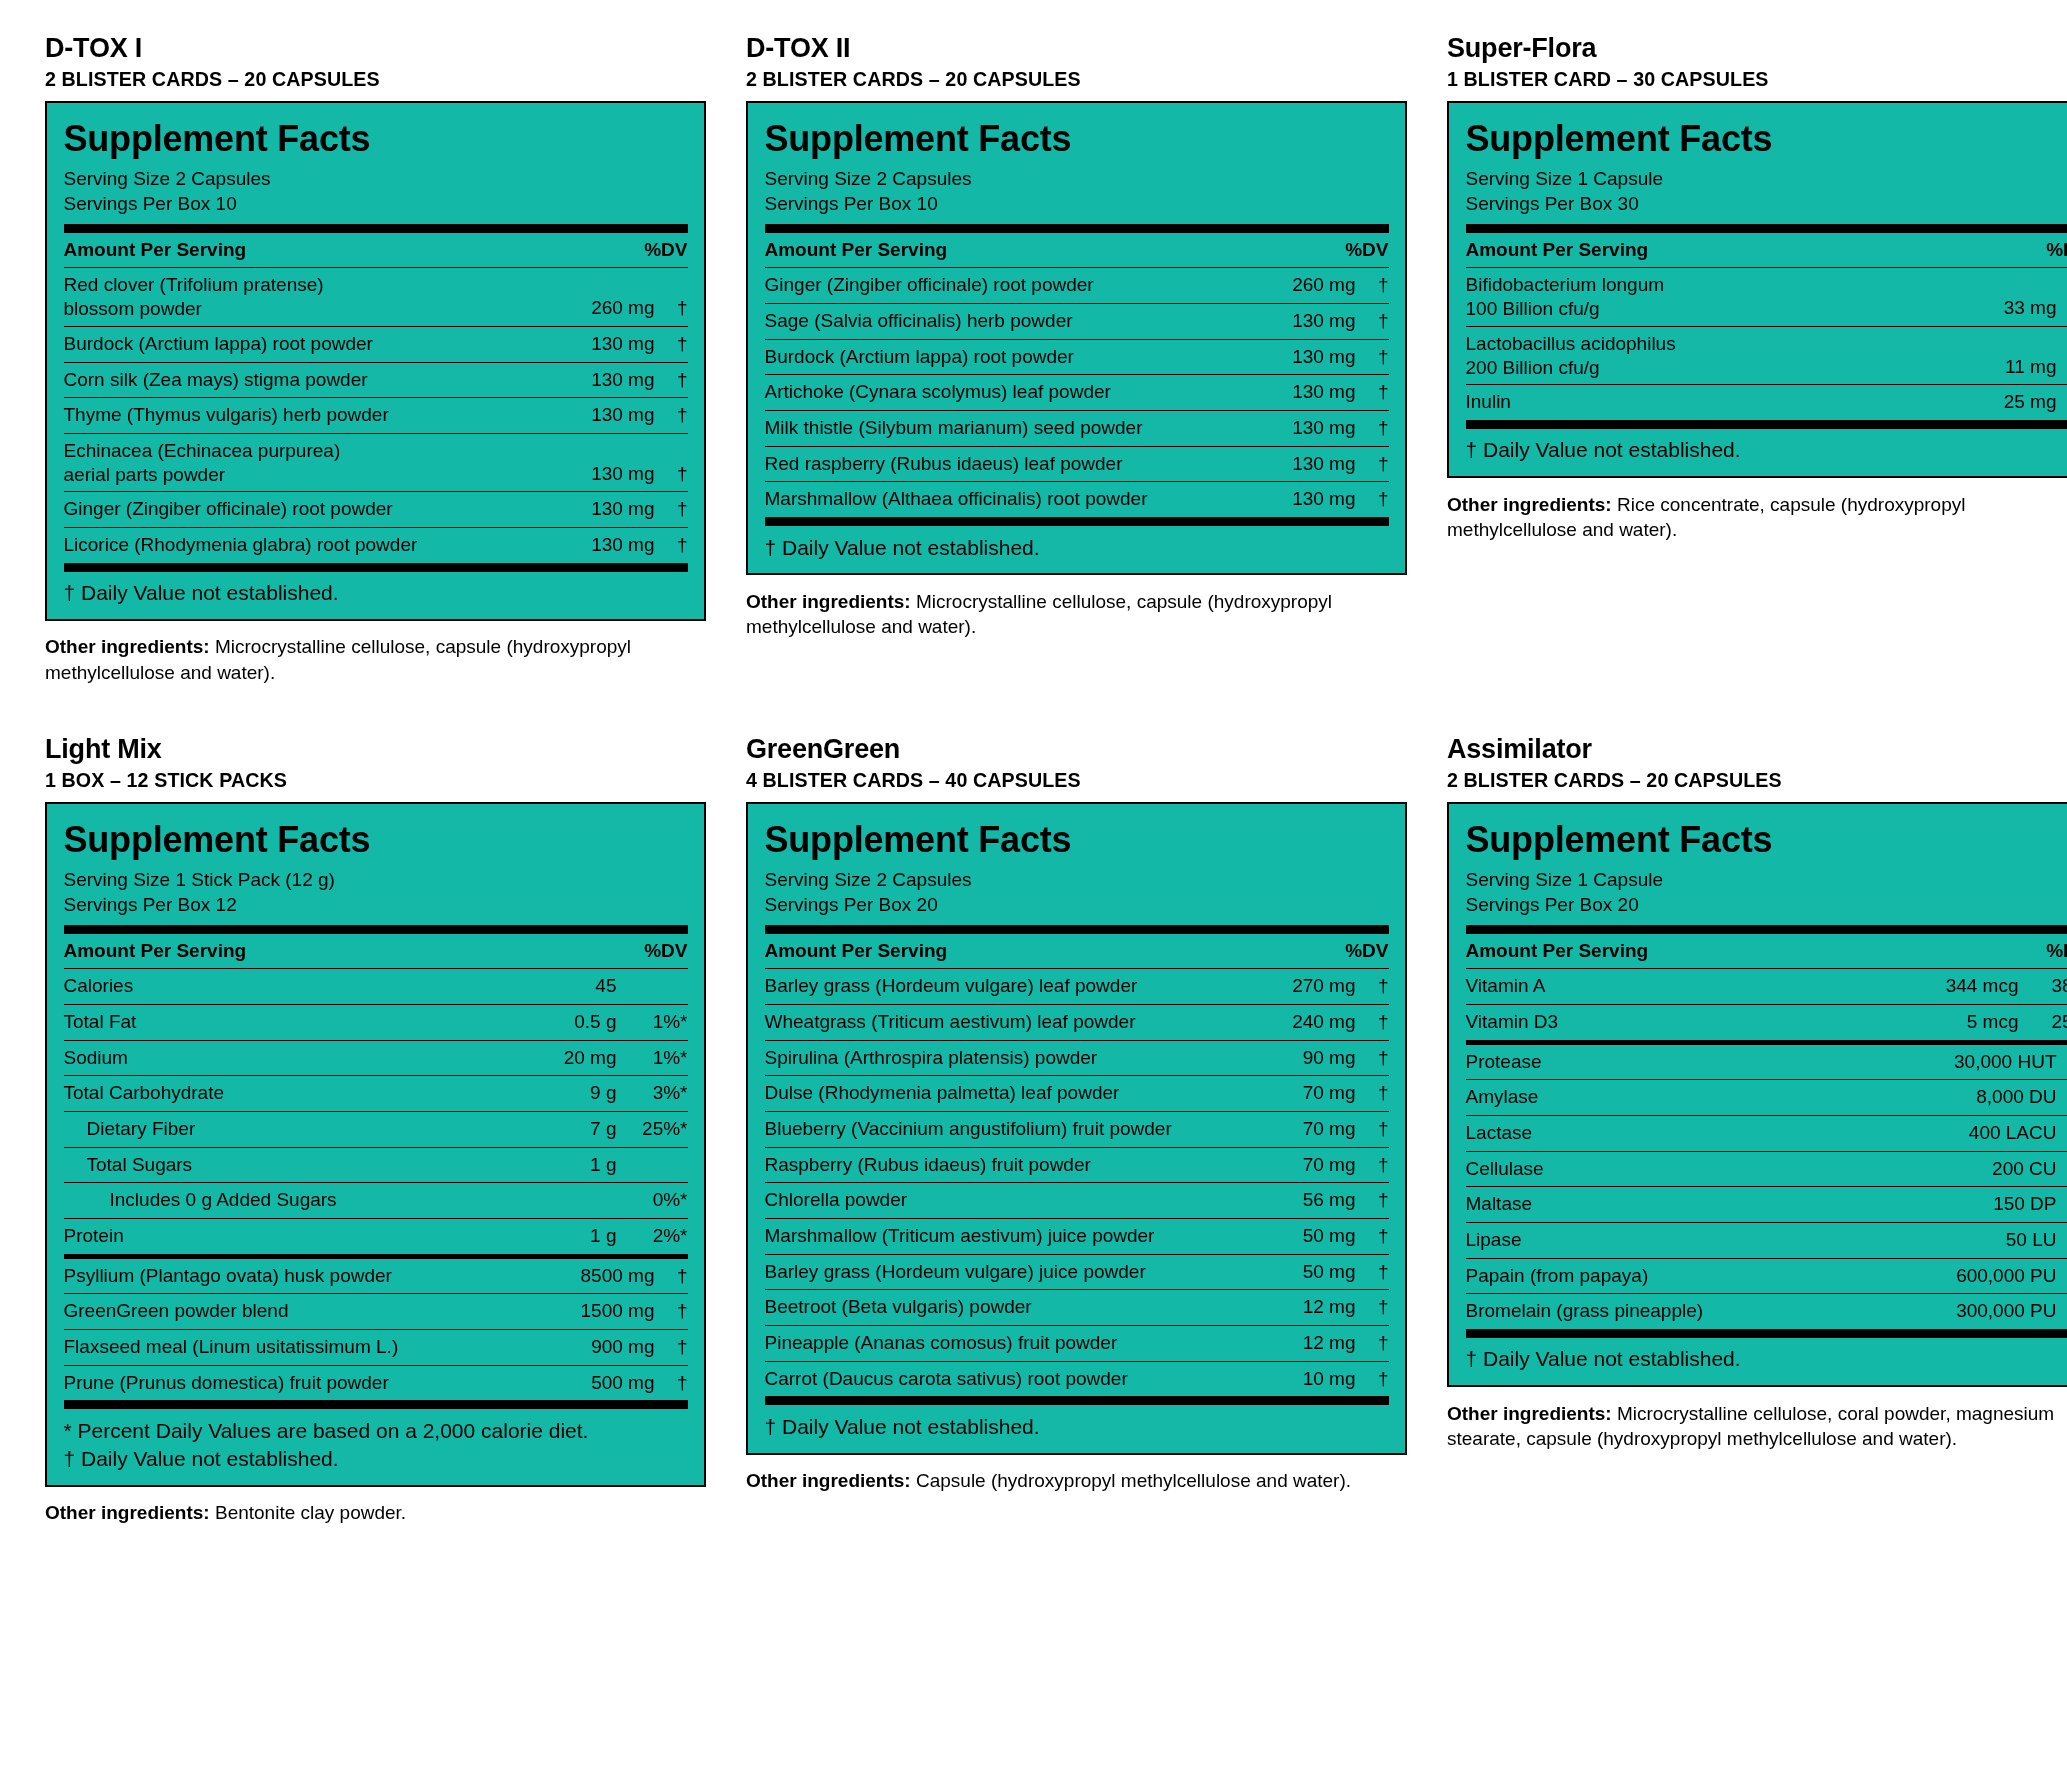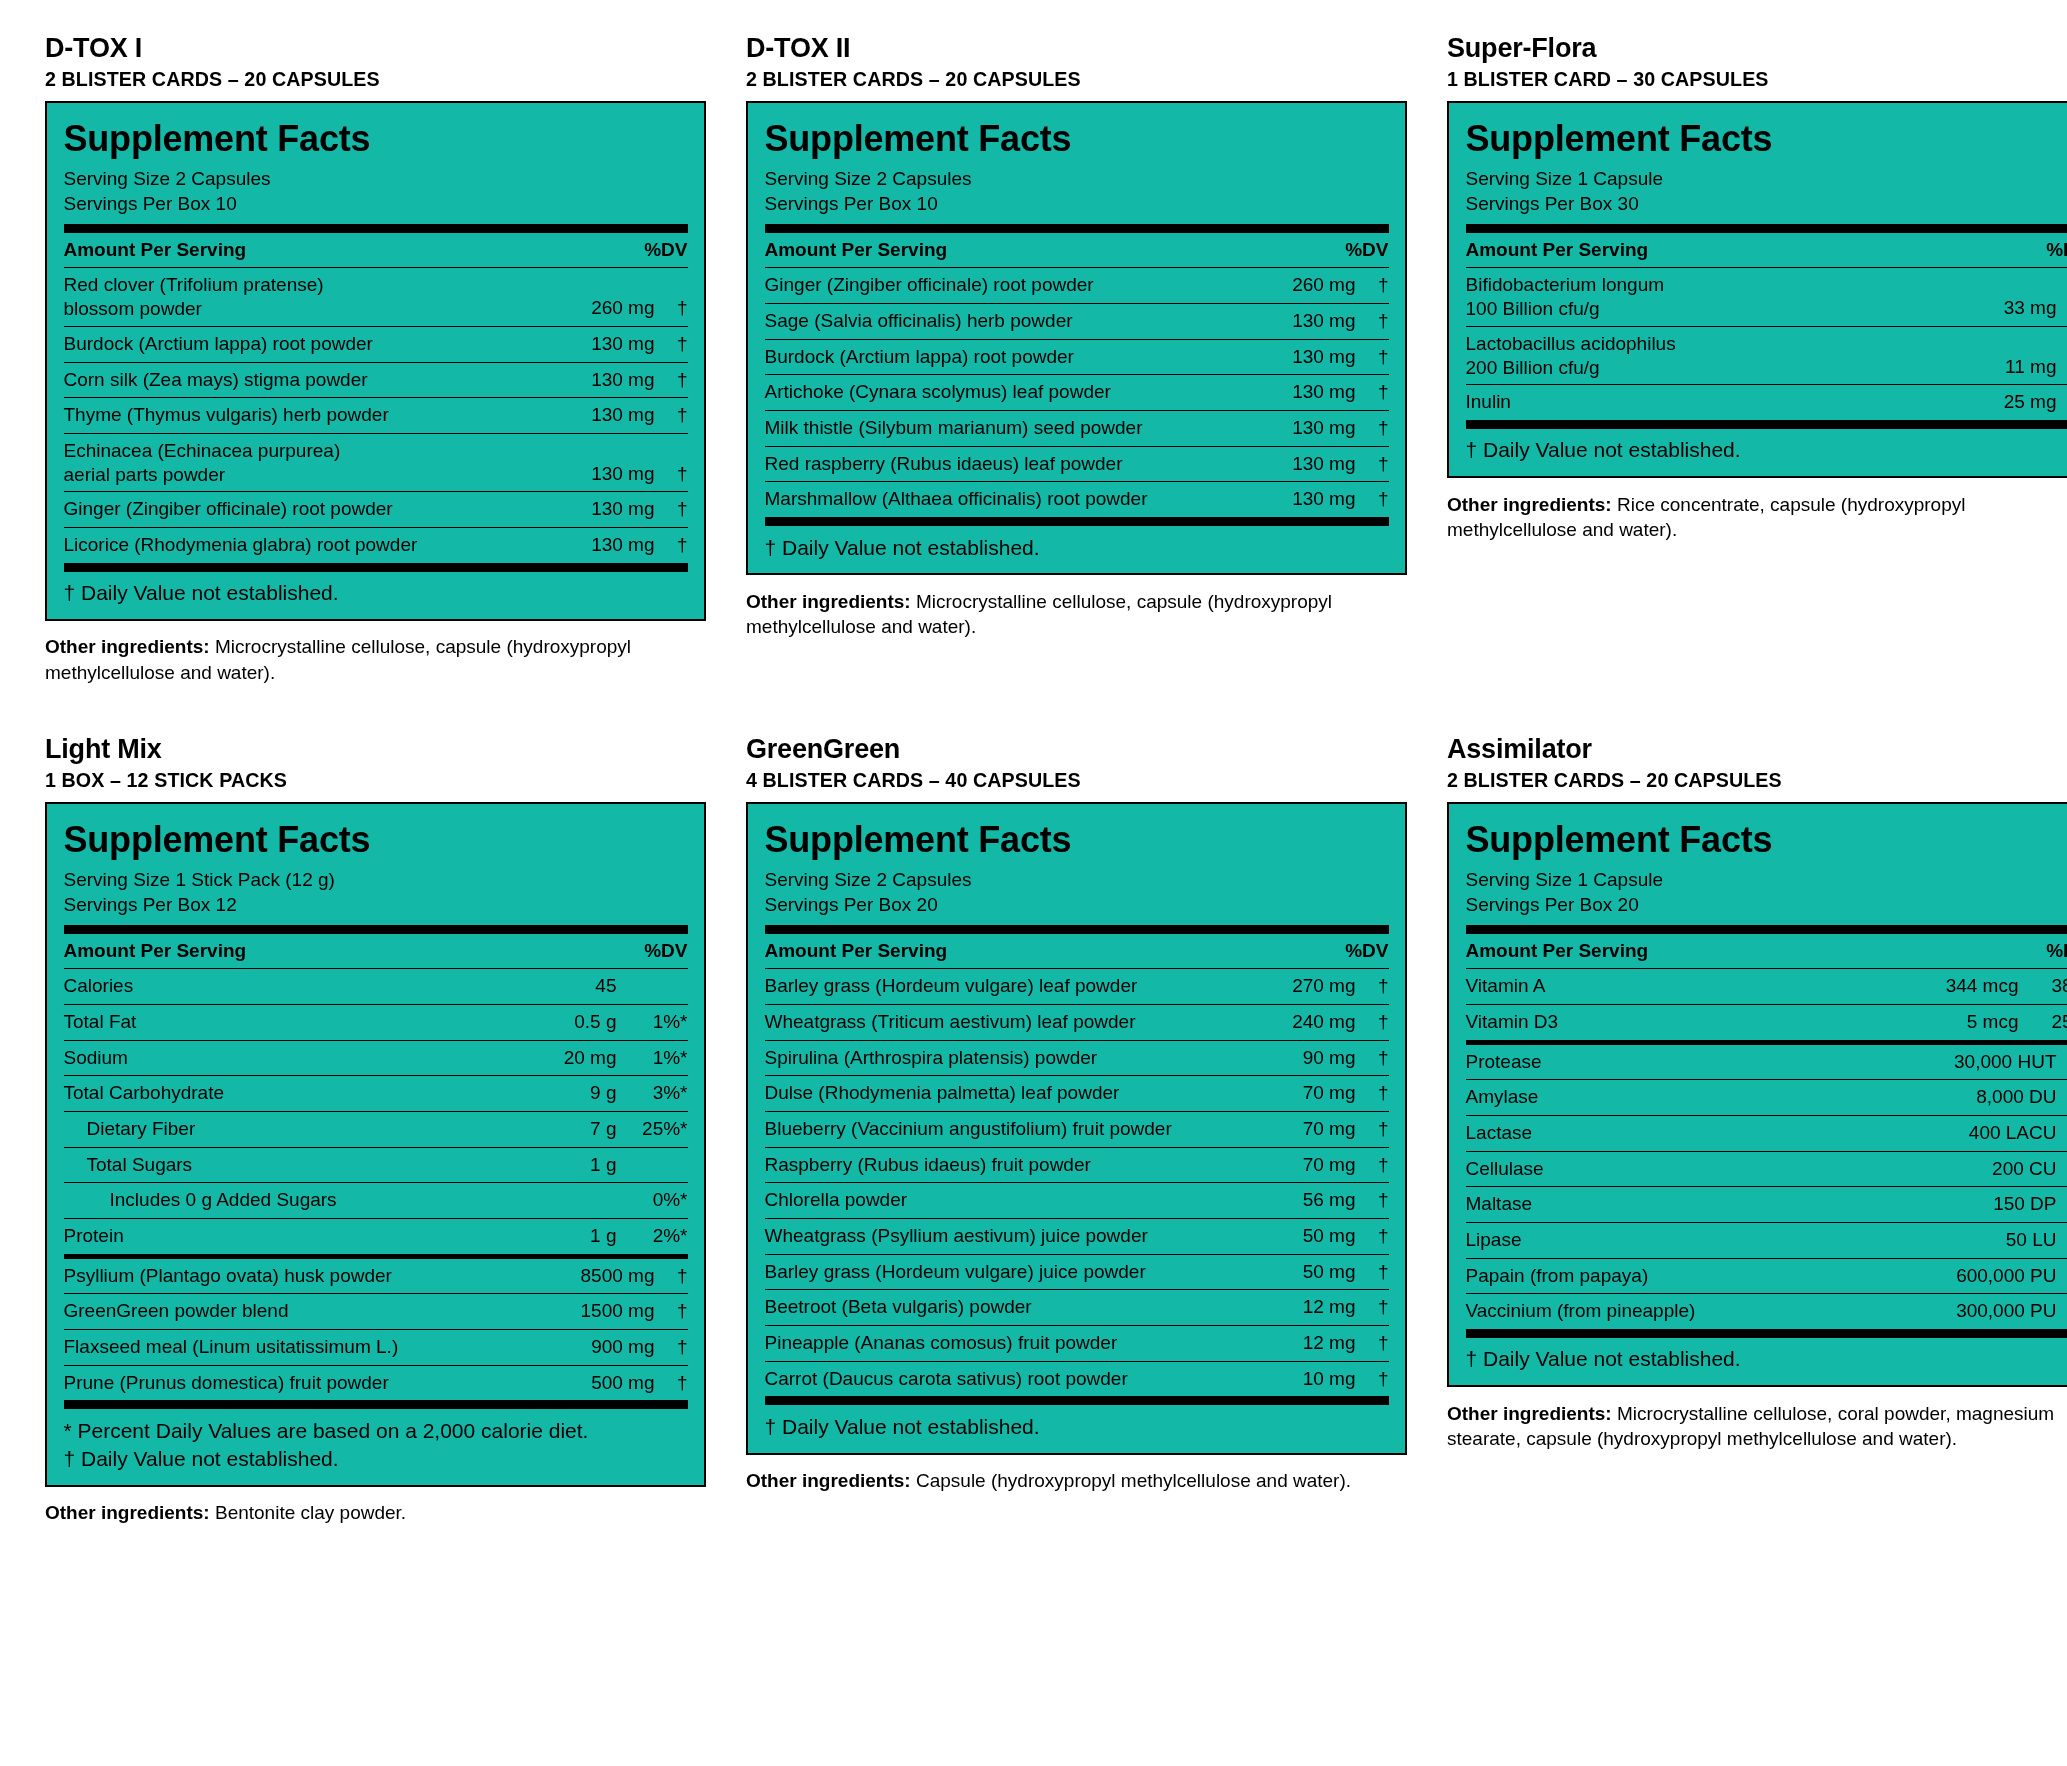--- a/index.html
+++ b/index.html
@@ -402,21 +402,21 @@
               <td class="name">Raspberry (Rubus idaeus) fruit powder</td>
               <td class="amt">70 mg</td>
               <td class="dag">†</td>
             </tr>
             <tr>
               <td class="name">Chlorella powder</td>
               <td class="amt">56 mg</td>
               <td class="dag">†</td>
             </tr>
             <tr>
-              <td class="name">Wheatgrass (Psyllium aestivum) juice powder</td>
+              <td class="name">Marshmallow (Triticum aestivum) juice powder</td>
               <td class="amt">50 mg</td>
               <td class="dag">†</td>
             </tr>
             <tr>
               <td class="name">Barley grass (Hordeum vulgare) juice powder</td>
               <td class="amt">50 mg</td>
               <td class="dag">†</td>
             </tr>
             <tr>
               <td class="name">Beetroot (Beta vulgaris) powder</td>
@@ -502,21 +502,21 @@
               <td class="name">Lipase</td>
               <td class="amt">50 LU</td>
               <td class="dag">†</td>
             </tr>
             <tr>
               <td class="name">Papain (from papaya)</td>
               <td class="amt">600,000 PU</td>
               <td class="dag">†</td>
             </tr>
             <tr class="no-line">
-              <td class="name">Vaccinium (from pineapple)</td>
+              <td class="name">Bromelain (grass pineapple)</td>
               <td class="amt">300,000 PU</td>
               <td class="dag">†</td>
             </tr>
           </tbody>
         </table>
         <div class="rule-thick"></div>
         <div class="footnote">† Daily Value not established.</div>
       </div>
       <div class="other"><b>Other ingredients:</b> Microcrystalline cellulose, coral powder, magnesium stearate, capsule (hydroxypropyl methylcellulose and water).</div>
     </div>

